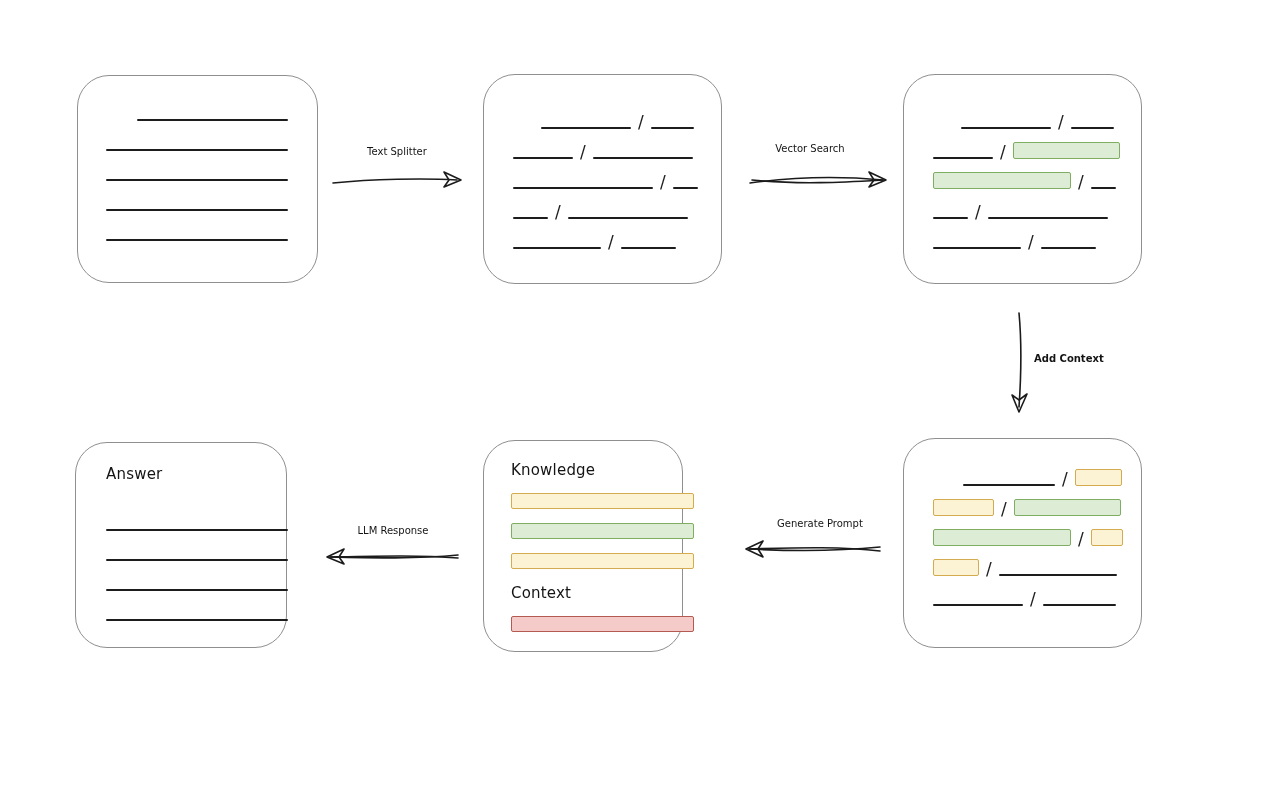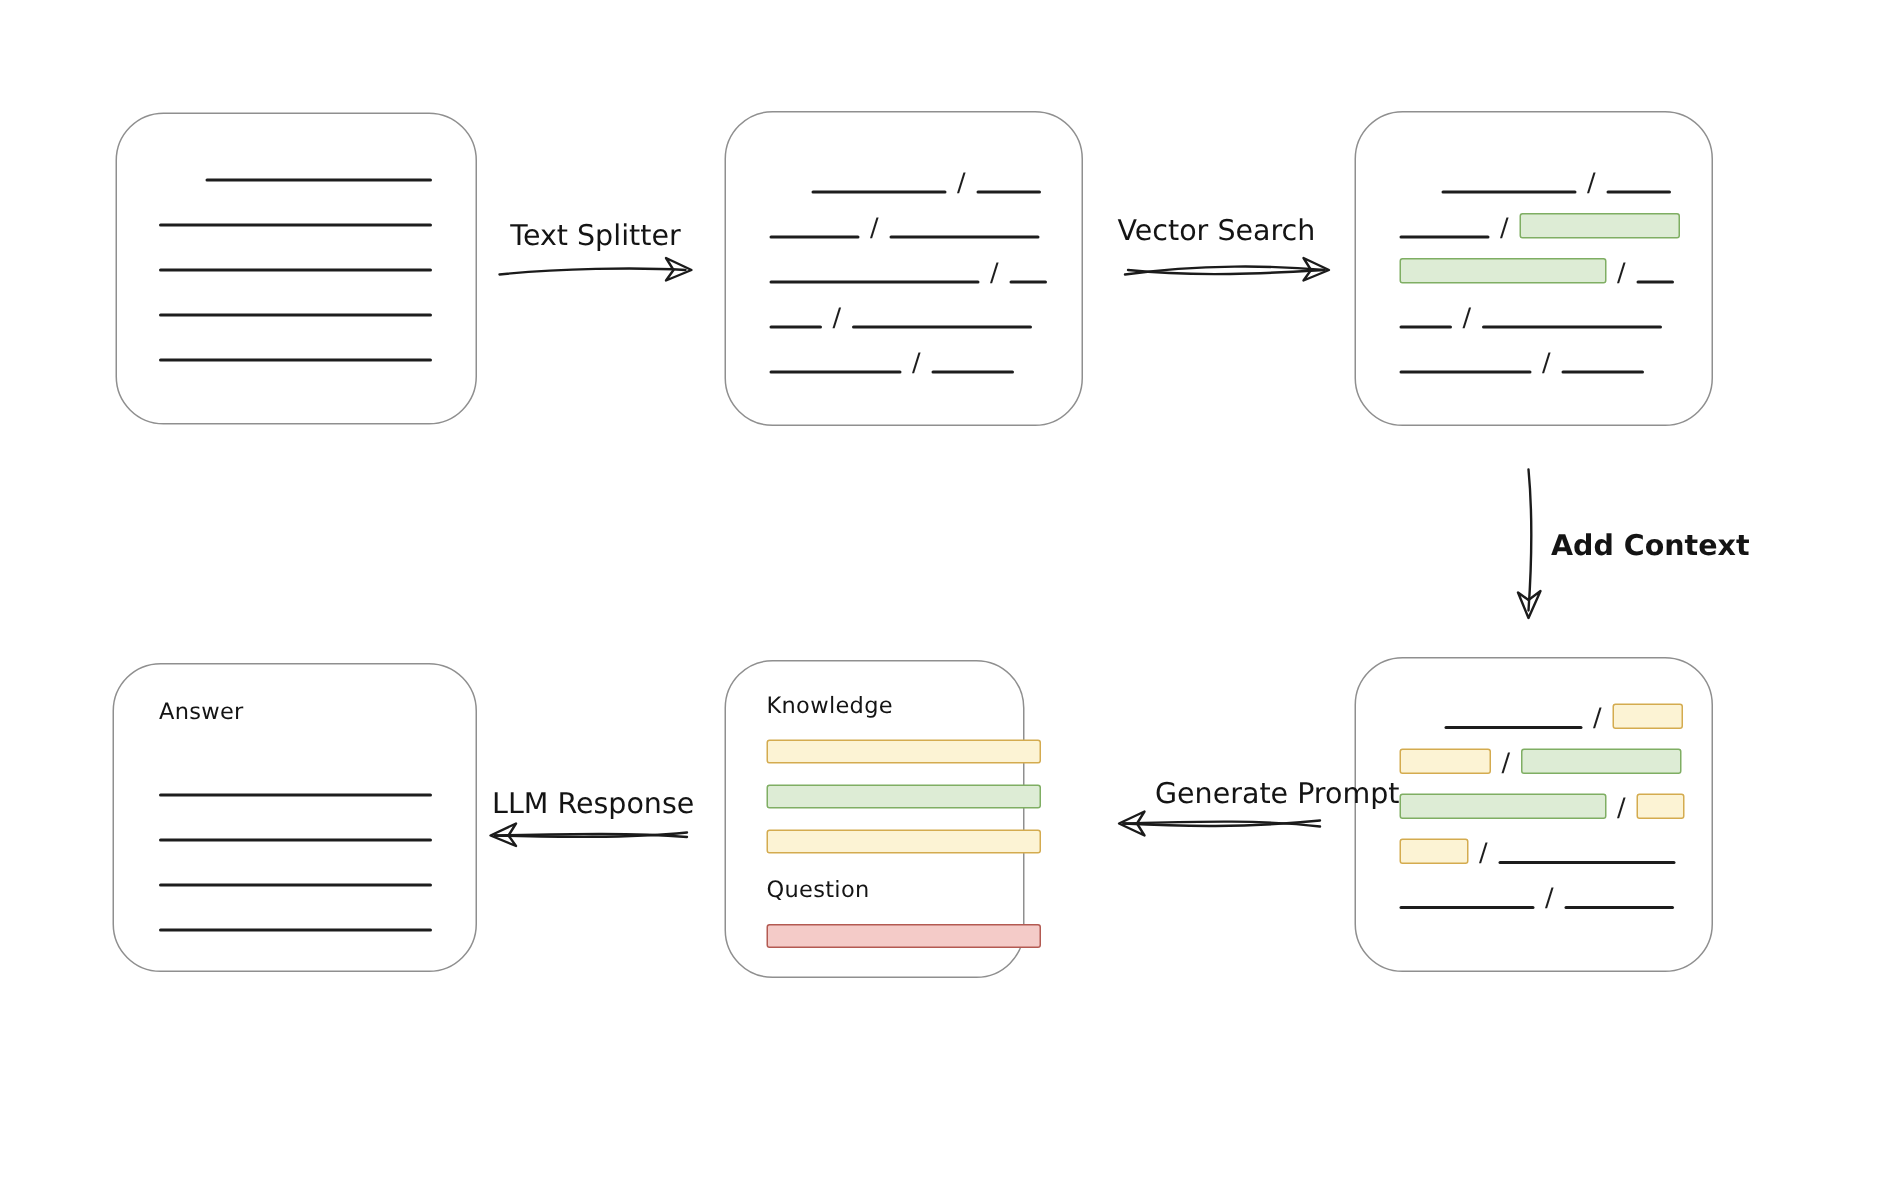--- a/index.html
+++ b/index.html
@@ -62,21 +62,21 @@
   .bar {
     width: 183px;
     height: 16px;
     border-radius: 2px;
     box-sizing: border-box;
     margin-top: 14px;
   }
   
   .arrow-label {
     position: absolute;
-    font-size: 19px;
+    font-size: 10px;
     font-weight: 500;
     color: #141414;
     white-space: nowrap;
   }
   .centered { text-align: center; }
   #caption {
     position: absolute;
     left: 722px; top: 686px; width: 510px;
     text-align: center;
     font-size: 16px;
@@ -213,27 +213,27 @@
       </div>
   </div>
 
   <div class="box" style="left:483px; top:440px; width:200px; height:212px; padding:20px 0 0 27px;">
     <div class="box-label">Knowledge</div>
     <div>
         <div class="bar yellow"></div>
         <div class="bar green"></div>
         <div class="bar yellow"></div>
       </div>
-    <div class="box-label" style="margin-top:15px;">Question</div>
+    <div class="box-label" style="margin-top:15px;">Context</div>
     <div>
         <div class="bar red"></div>
       </div>
   </div>
 
-  <div class="box" style="left:75px; top:442px; width:243px; height:206px; padding:22px 0 0 30px;">
+  <div class="box" style="left:75px; top:442px; width:212px; height:206px; padding:22px 0 0 30px;">
     <div class="box-label">Answer</div>
     <div class="rows" style="margin-top:18px;">
         <div class="line-row">
           <div class="tline" style="width: 182px;"></div>
         </div>
         <div class="line-row">
           <div class="tline" style="width: 182px;"></div>
         </div>
         <div class="line-row">
           <div class="tline" style="width: 182px;"></div>
@@ -266,17 +266,17 @@
     <g>
       <path d="M458,555 C418,559 372,558 330,557"></path>
       <path d="M458,558 C420,555 380,556 330,557"></path>
       <path d="M344,549 L327,557 L344,564 L339,557 Z"></path>
     </g>
   </svg>
 
   <div class="arrow-label centered" style="left:332px; top:146px; width:130px;">Text Splitter</div>
   <div class="arrow-label centered" style="left:745px; top:143px; width:130px;">Vector Search</div>
   <div class="arrow-label" style="left:1034px; top:353px;font-weight:bold;">Add Context</div>
-  <div class="arrow-label centered" style="left:770px; top:518px; width:158px;">Generate Prompt</div>
+  <div class="arrow-label centered" style="left:741px; top:518px; width:158px;">Generate Prompt</div>
   <div class="arrow-label centered" style="left:328px; top:525px; width:130px;">LLM Response</div>
 
 
 </div>
 
 </body></html>

